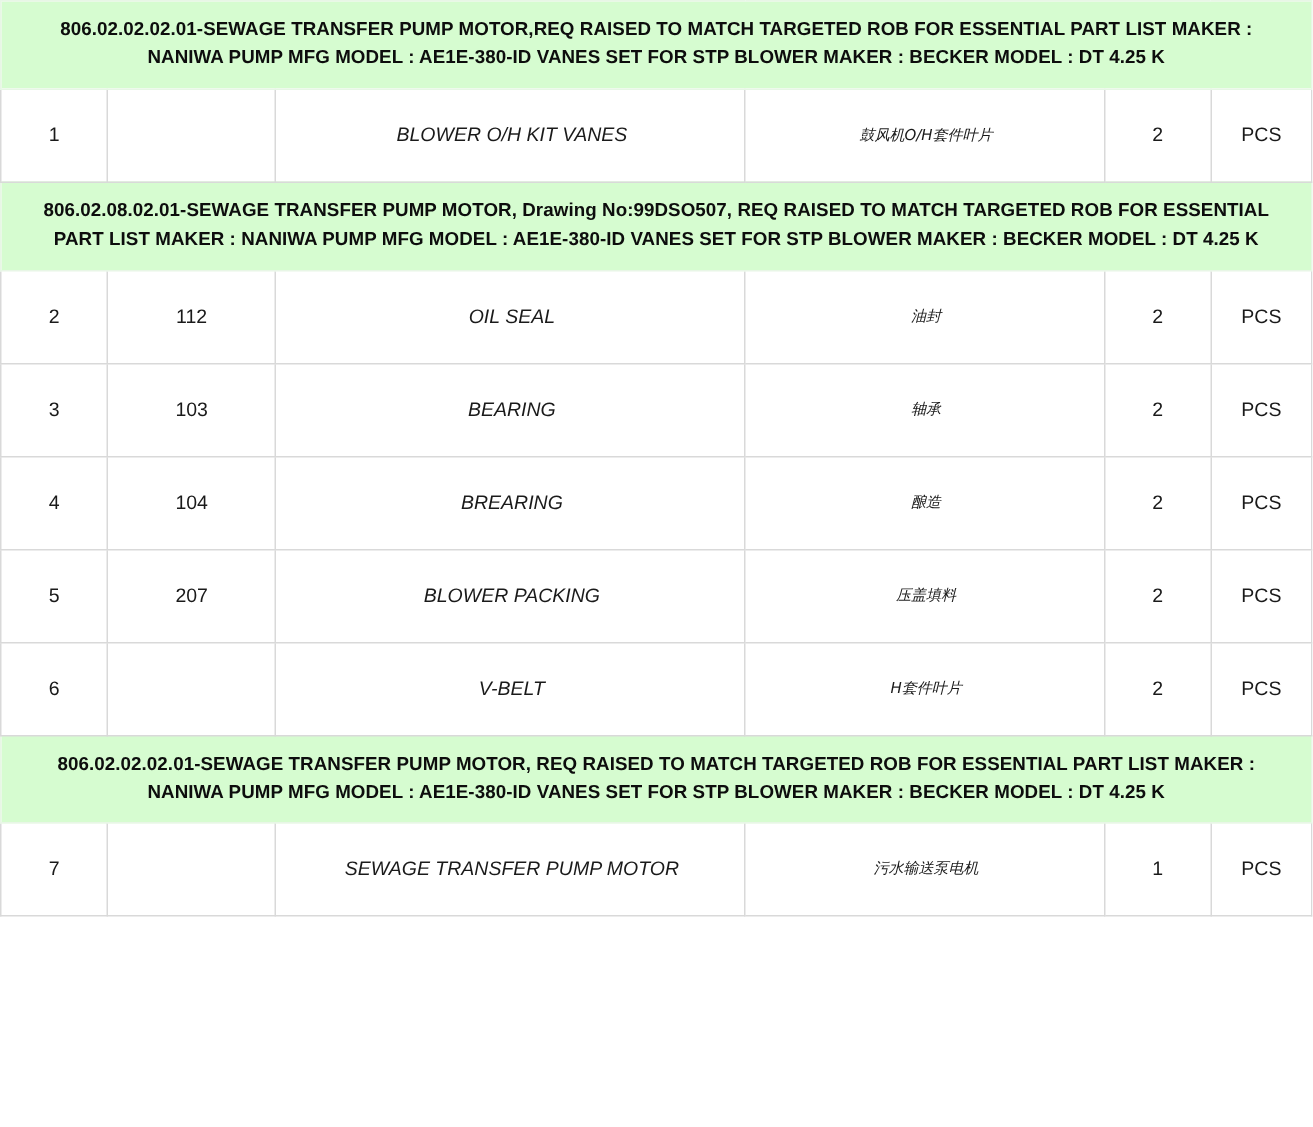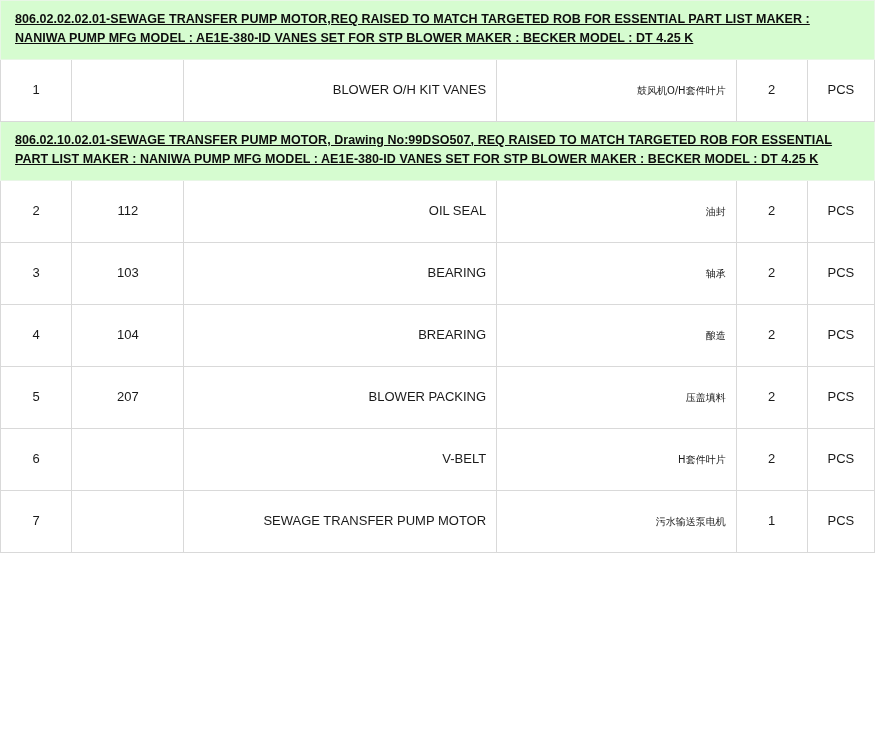--- a/index.html
+++ b/index.html
@@ -29,28 +29,27 @@
   .parts-table col.c-cn     { width: 239px; }
   .parts-table col.c-qty    { width: 71px; }
   .parts-table col.c-unit   { width: 67px; }
 
   .group-header td {
     background: #d6fcd0;
     border-left: 1px solid #e8f6e6;
     border-right: 1px solid #e8f6e6;
     border-top: 1px solid #e8f6e6;
     border-bottom: 1px solid #e8f6e6;
-    text-align: left;
+    text-align: center;
     font-weight: bold;
     font-size: 12.5px;
     line-height: 1.55;
     padding: 9px 14px 10px 14px;
     color: #0d0d0d;
     letter-spacing: 0.05px;
-    text-decoration: underline;
   }
 
   .data-row td {
     background: #ffffff;
     border: 1px solid #d9d9d9;
     height: 61px;
     padding: 0 10px;
     font-size: 13px;
     font-weight: 400;
     color: #1a1a1a;
@@ -60,22 +59,23 @@
 
   .data-row td.col-line,
   .data-row td.col-item,
   .data-row td.col-qty,
   .data-row td.col-unit {
     text-align: center;
   }
 
   .data-row td.col-desc,
   .data-row td.col-cn {
-    text-align: right;
+    text-align: center;
     padding-left: 12px;
+    font-style: italic;
   }
 
   .data-row td.col-cn {
     font-family: "DejaVu Sans", "Liberation Sans", sans-serif;
     font-size: 10px;
   }
 </style>
 </head>
 <body>
 
@@ -94,21 +94,21 @@
       </tr>
       <tr class="data-row">
         <td class="col-line">1</td>
         <td class="col-item"></td>
         <td class="col-desc">BLOWER O/H KIT VANES</td>
         <td class="col-cn">鼓风机O/H套件叶片</td>
         <td class="col-qty">2</td>
         <td class="col-unit">PCS</td>
       </tr>
       <tr class="group-header">
-        <td colspan="6">806.02.10.02.01-SEWAGE TRANSFER PUMP MOTOR, Drawing No:99DSO507, REQ RAISED TO MATCH TARGETED ROB FOR ESSENTIAL PART LIST MAKER : NANIWA PUMP MFG MODEL : AE1E-380-ID VANES SET FOR STP BLOWER MAKER : BECKER MODEL : DT 4.25 K</td>
+        <td colspan="6">806.02.08.02.01-SEWAGE TRANSFER PUMP MOTOR, Drawing No:99DSO507, REQ RAISED TO MATCH TARGETED ROB FOR ESSENTIAL PART LIST MAKER : NANIWA PUMP MFG MODEL : AE1E-380-ID VANES SET FOR STP BLOWER MAKER : BECKER MODEL : DT 4.25 K</td>
       </tr>
       <tr class="data-row">
         <td class="col-line">2</td>
         <td class="col-item">112</td>
         <td class="col-desc">OIL SEAL</td>
         <td class="col-cn">油封</td>
         <td class="col-qty">2</td>
         <td class="col-unit">PCS</td>
       </tr>
       <tr class="data-row">
@@ -136,20 +136,23 @@
         <td class="col-unit">PCS</td>
       </tr>
       <tr class="data-row">
         <td class="col-line">6</td>
         <td class="col-item"></td>
         <td class="col-desc">V-BELT</td>
         <td class="col-cn">H套件叶片</td>
         <td class="col-qty">2</td>
         <td class="col-unit">PCS</td>
       </tr>
+      <tr class="group-header">
+        <td colspan="6">806.02.02.02.01-SEWAGE TRANSFER PUMP MOTOR, REQ RAISED TO MATCH TARGETED ROB FOR ESSENTIAL PART LIST MAKER : NANIWA PUMP MFG MODEL : AE1E-380-ID VANES SET FOR STP BLOWER MAKER : BECKER MODEL : DT 4.25 K</td>
+      </tr>
       <tr class="data-row">
         <td class="col-line">7</td>
         <td class="col-item"></td>
         <td class="col-desc">SEWAGE TRANSFER PUMP MOTOR</td>
         <td class="col-cn">污水输送泵电机</td>
         <td class="col-qty">1</td>
         <td class="col-unit">PCS</td>
       </tr>
     </tbody>
 </table>

